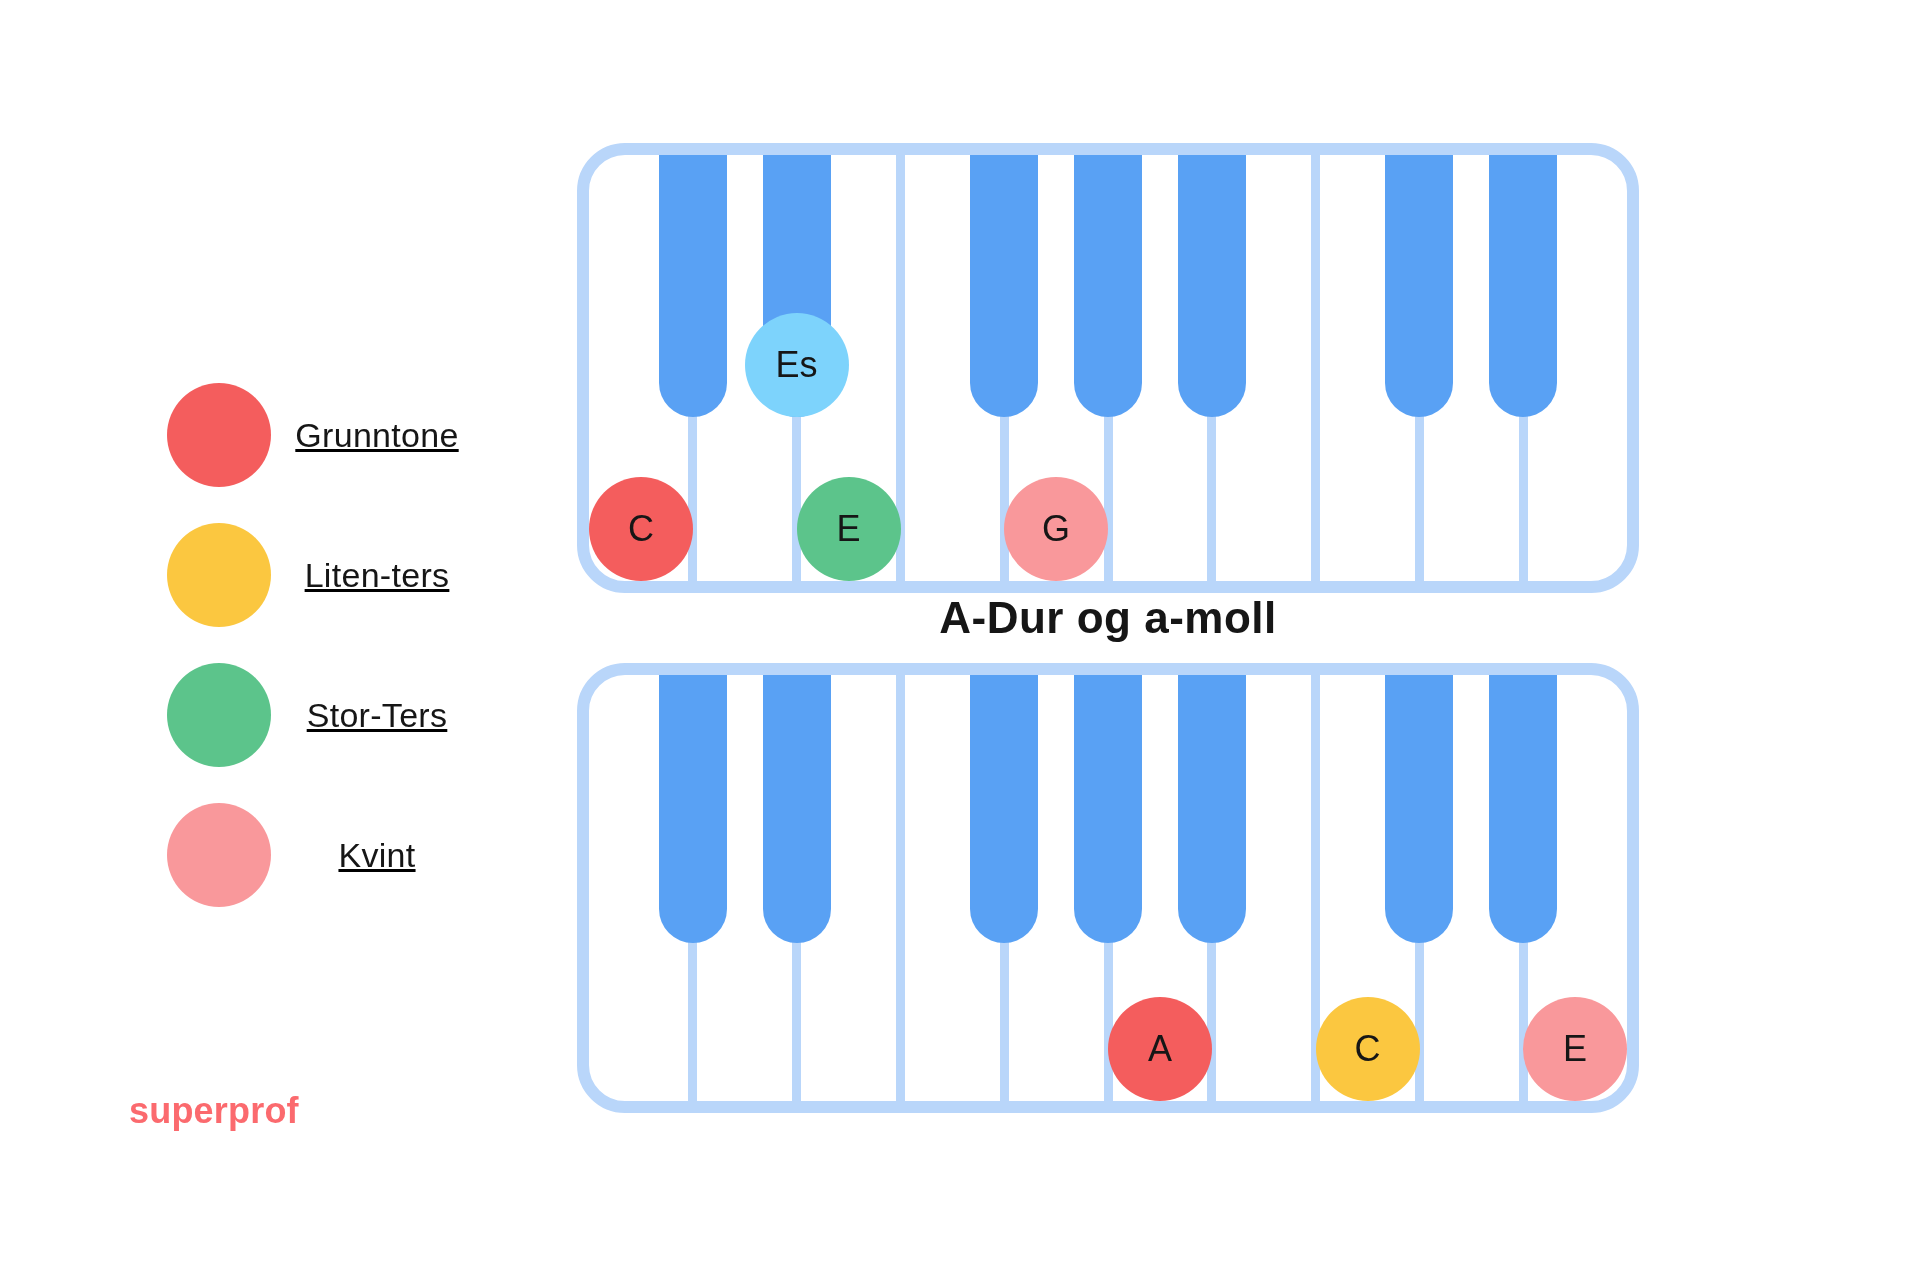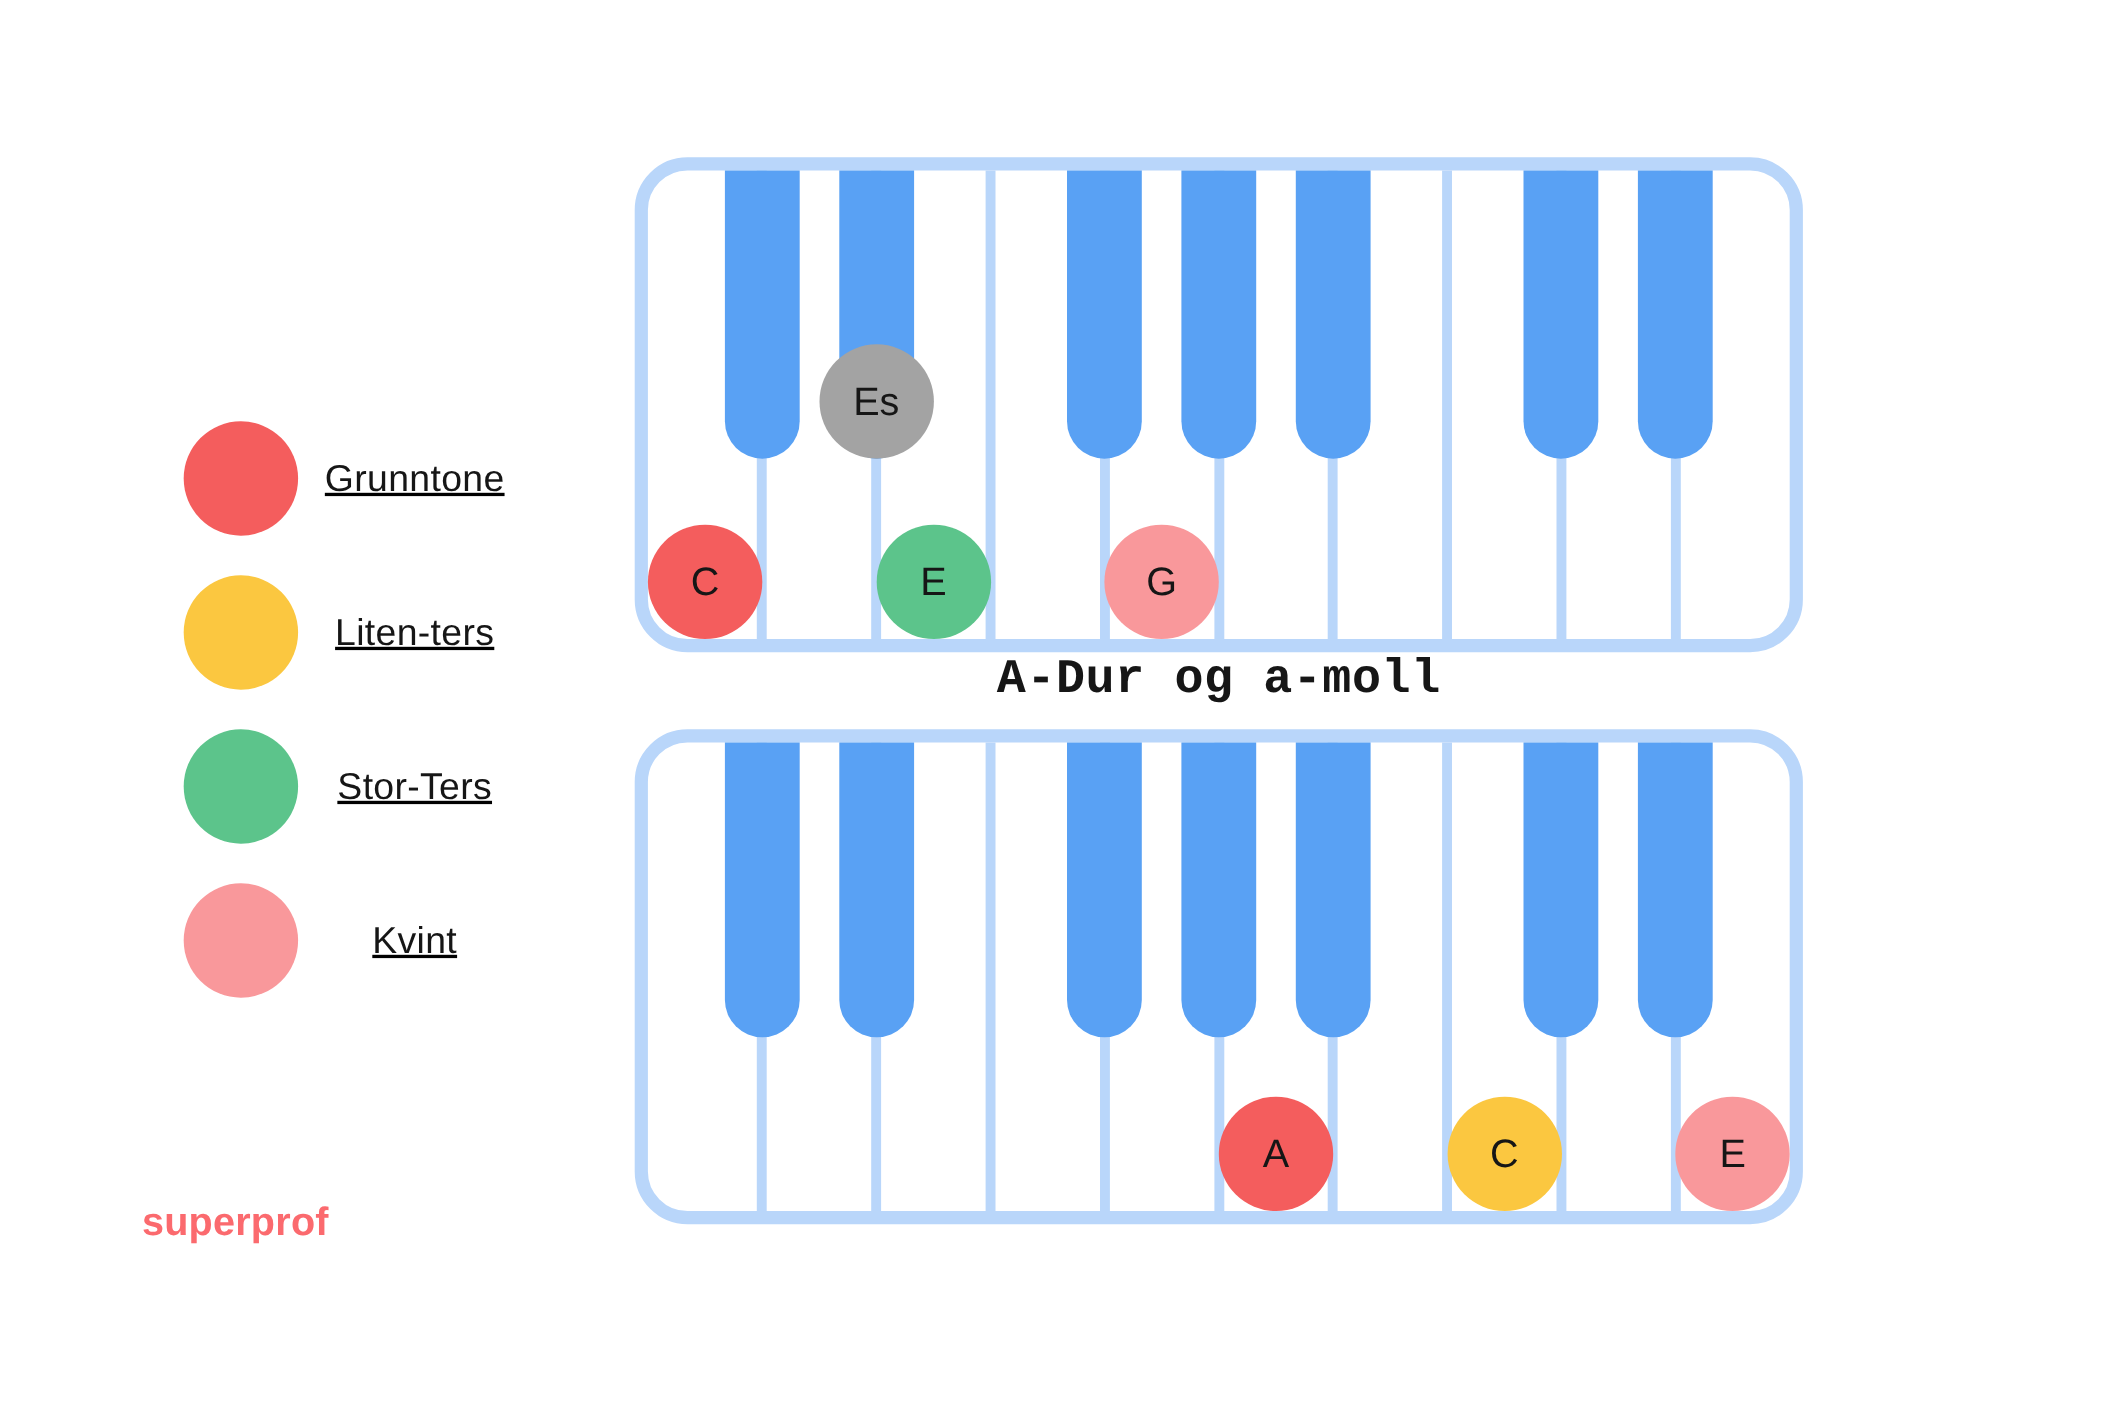--- a/index.html
+++ b/index.html
@@ -61,21 +61,21 @@
     width: 1062px;
     margin: 0;
     text-align: center;
     font-size: 44px;
     line-height: 48px;
     font-weight: bold;
     color: var(--text-dark, #161616);
     letter-spacing: 0.5px;
   }
   .kb-title-0 { top: 80px; }
-  .kb-title-1 { top: 594px; font-family: Liberation Mono, monospace; }
+  .kb-title-1 { top: 594px; }
 
   .keyboard {
     position: absolute;
     left: 577px;
     width: 1062px;
     height: 450px;
     box-sizing: border-box;
     border: 12px solid var(--frame-blue, #B9D6FA);
     border-radius: 48px;
     background: #ffffff;
@@ -164,21 +164,21 @@
       <div class="key-divider" style="left: 825.9px;"></div>
       <div class="key-divider" style="left: 929.7px;"></div>
       <div class="black-key" style="left: 69.8px; height: 262px;"></div>
       <div class="black-key" style="left: 173.6px; height: 262px;"></div>
       <div class="black-key" style="left: 381.2px; height: 262px;"></div>
       <div class="black-key" style="left: 485px; height: 262px;"></div>
       <div class="black-key" style="left: 588.8px; height: 262px;"></div>
       <div class="black-key" style="left: 796.4px; height: 262px;"></div>
       <div class="black-key" style="left: 900.2px; height: 262px;"></div>
       <div class="note-circle" style="left: -0.1px; top: 322px; background: rgb(244, 93, 93);">C</div>
-      <div class="note-circle" style="left: 155.6px; top: 158px; background: #a3a3a3;">Es</div>
+      <div class="note-circle" style="left: 155.6px; top: 158px; background: #7dd3fc;">Es</div>
       <div class="note-circle" style="left: 207.5px; top: 322px; background: rgb(92, 196, 139);">E</div>
       <div class="note-circle" style="left: 415.1px; top: 322px; background: rgb(249, 152, 155);">G</div>
     </div>
 
   <h2 class="kb-title kb-title-1">A-Dur og a-moll</h2>
   <div class="keyboard keyboard-1">
       <div class="white-key" style="left: 0px; width: 103.8px;"></div>
       <div class="white-key" style="left: 103.8px; width: 103.8px;"></div>
       <div class="white-key" style="left: 207.6px; width: 103.8px;"></div>
       <div class="white-key" style="left: 311.4px; width: 103.8px;"></div>

